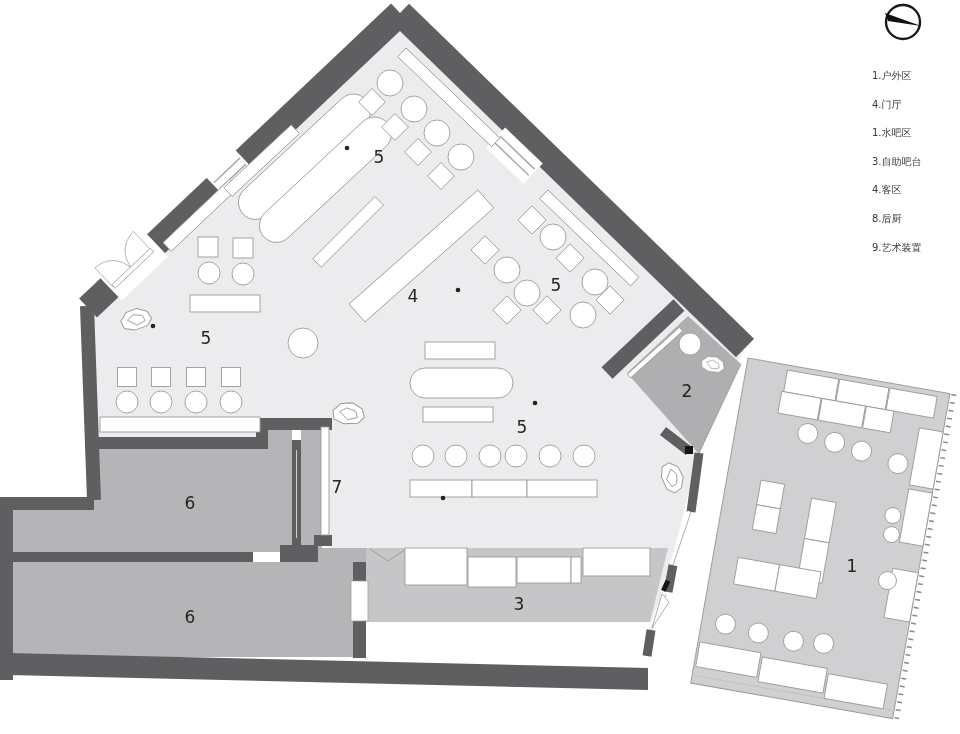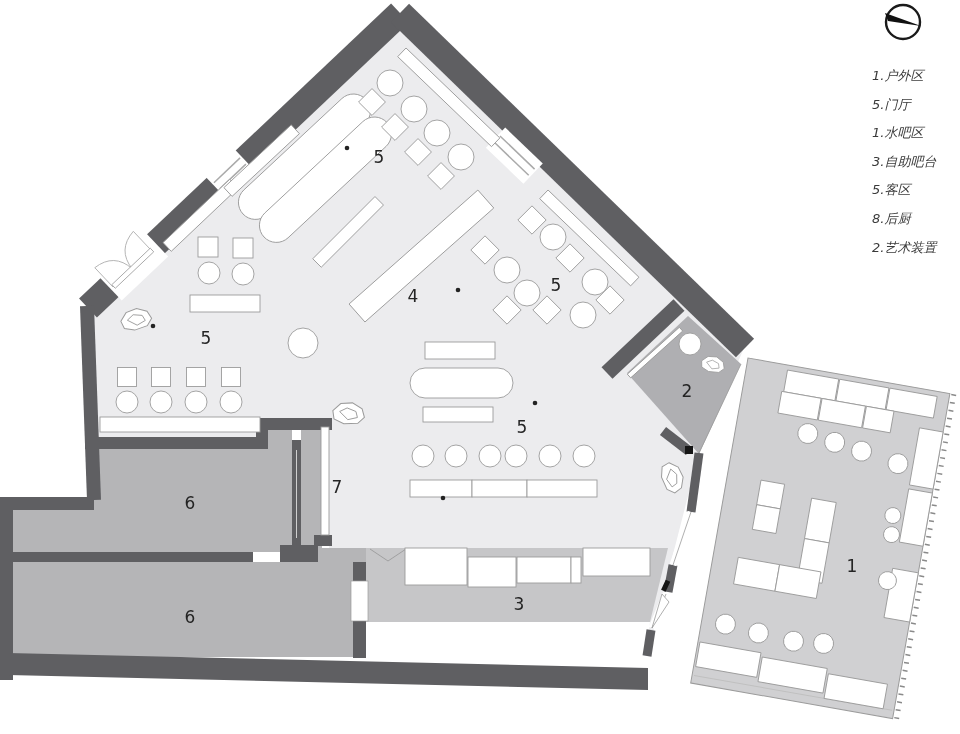--- a/index.html
+++ b/index.html
@@ -7,21 +7,21 @@
          font-family:"DejaVu Sans","Liberation Sans",sans-serif;}
   .plan-svg{position:absolute;left:0;top:0;}
   
   .f{fill:#ffffff;stroke:var(--furniture-stroke);stroke-width:.9;}
   .w{stroke:var(--wall);fill:none;}
   .wf{fill:var(--wall);stroke:none;}
   .glass{stroke:#ffffff;fill:none;}
   .gline{stroke:#9b9b9b;stroke-width:.8;fill:none;}
   .zl{font-size:17px;fill:var(--label);text-anchor:middle;font-family:"DejaVu Sans","Liberation Sans",sans-serif;}
   .legend{position:absolute;left:872px;top:62px;color:var(--legend-text);
-          font-size:13px;line-height:28.6px;white-space:nowrap;font-style:italic;}
+          font-size:10px;line-height:28.6px;white-space:nowrap;}
   .legend div{height:28.6px;}
   .marker{fill:#232323;}
 </style>
 </head>
 <body>
 
 <div class="stage">
 
 <svg class="plan-svg" width="960" height="734" viewBox="0 0 960 734">
 
@@ -307,21 +307,21 @@
   </g>
 
   <g>
     <circle cx="903" cy="22" r="17" fill="#ffffff" stroke="#1a1a1a" stroke-width="2.4"></circle>
     <polygon points="885,13 921,26 888,21" fill="#111111"></polygon>
   </g>
 </svg>
 
 <div class="legend">
   <div>1.户外区</div>
-  <div>5.门厅</div>
+  <div>4.门厅</div>
   <div>1.水吧区</div>
   <div>3.自助吧台</div>
-  <div>5.客区</div>
+  <div>4.客区</div>
   <div>8.后厨</div>
-  <div>2.艺术装置</div>
+  <div>9.艺术装置</div>
 </div>
 
 </div>
 
 </body></html>

